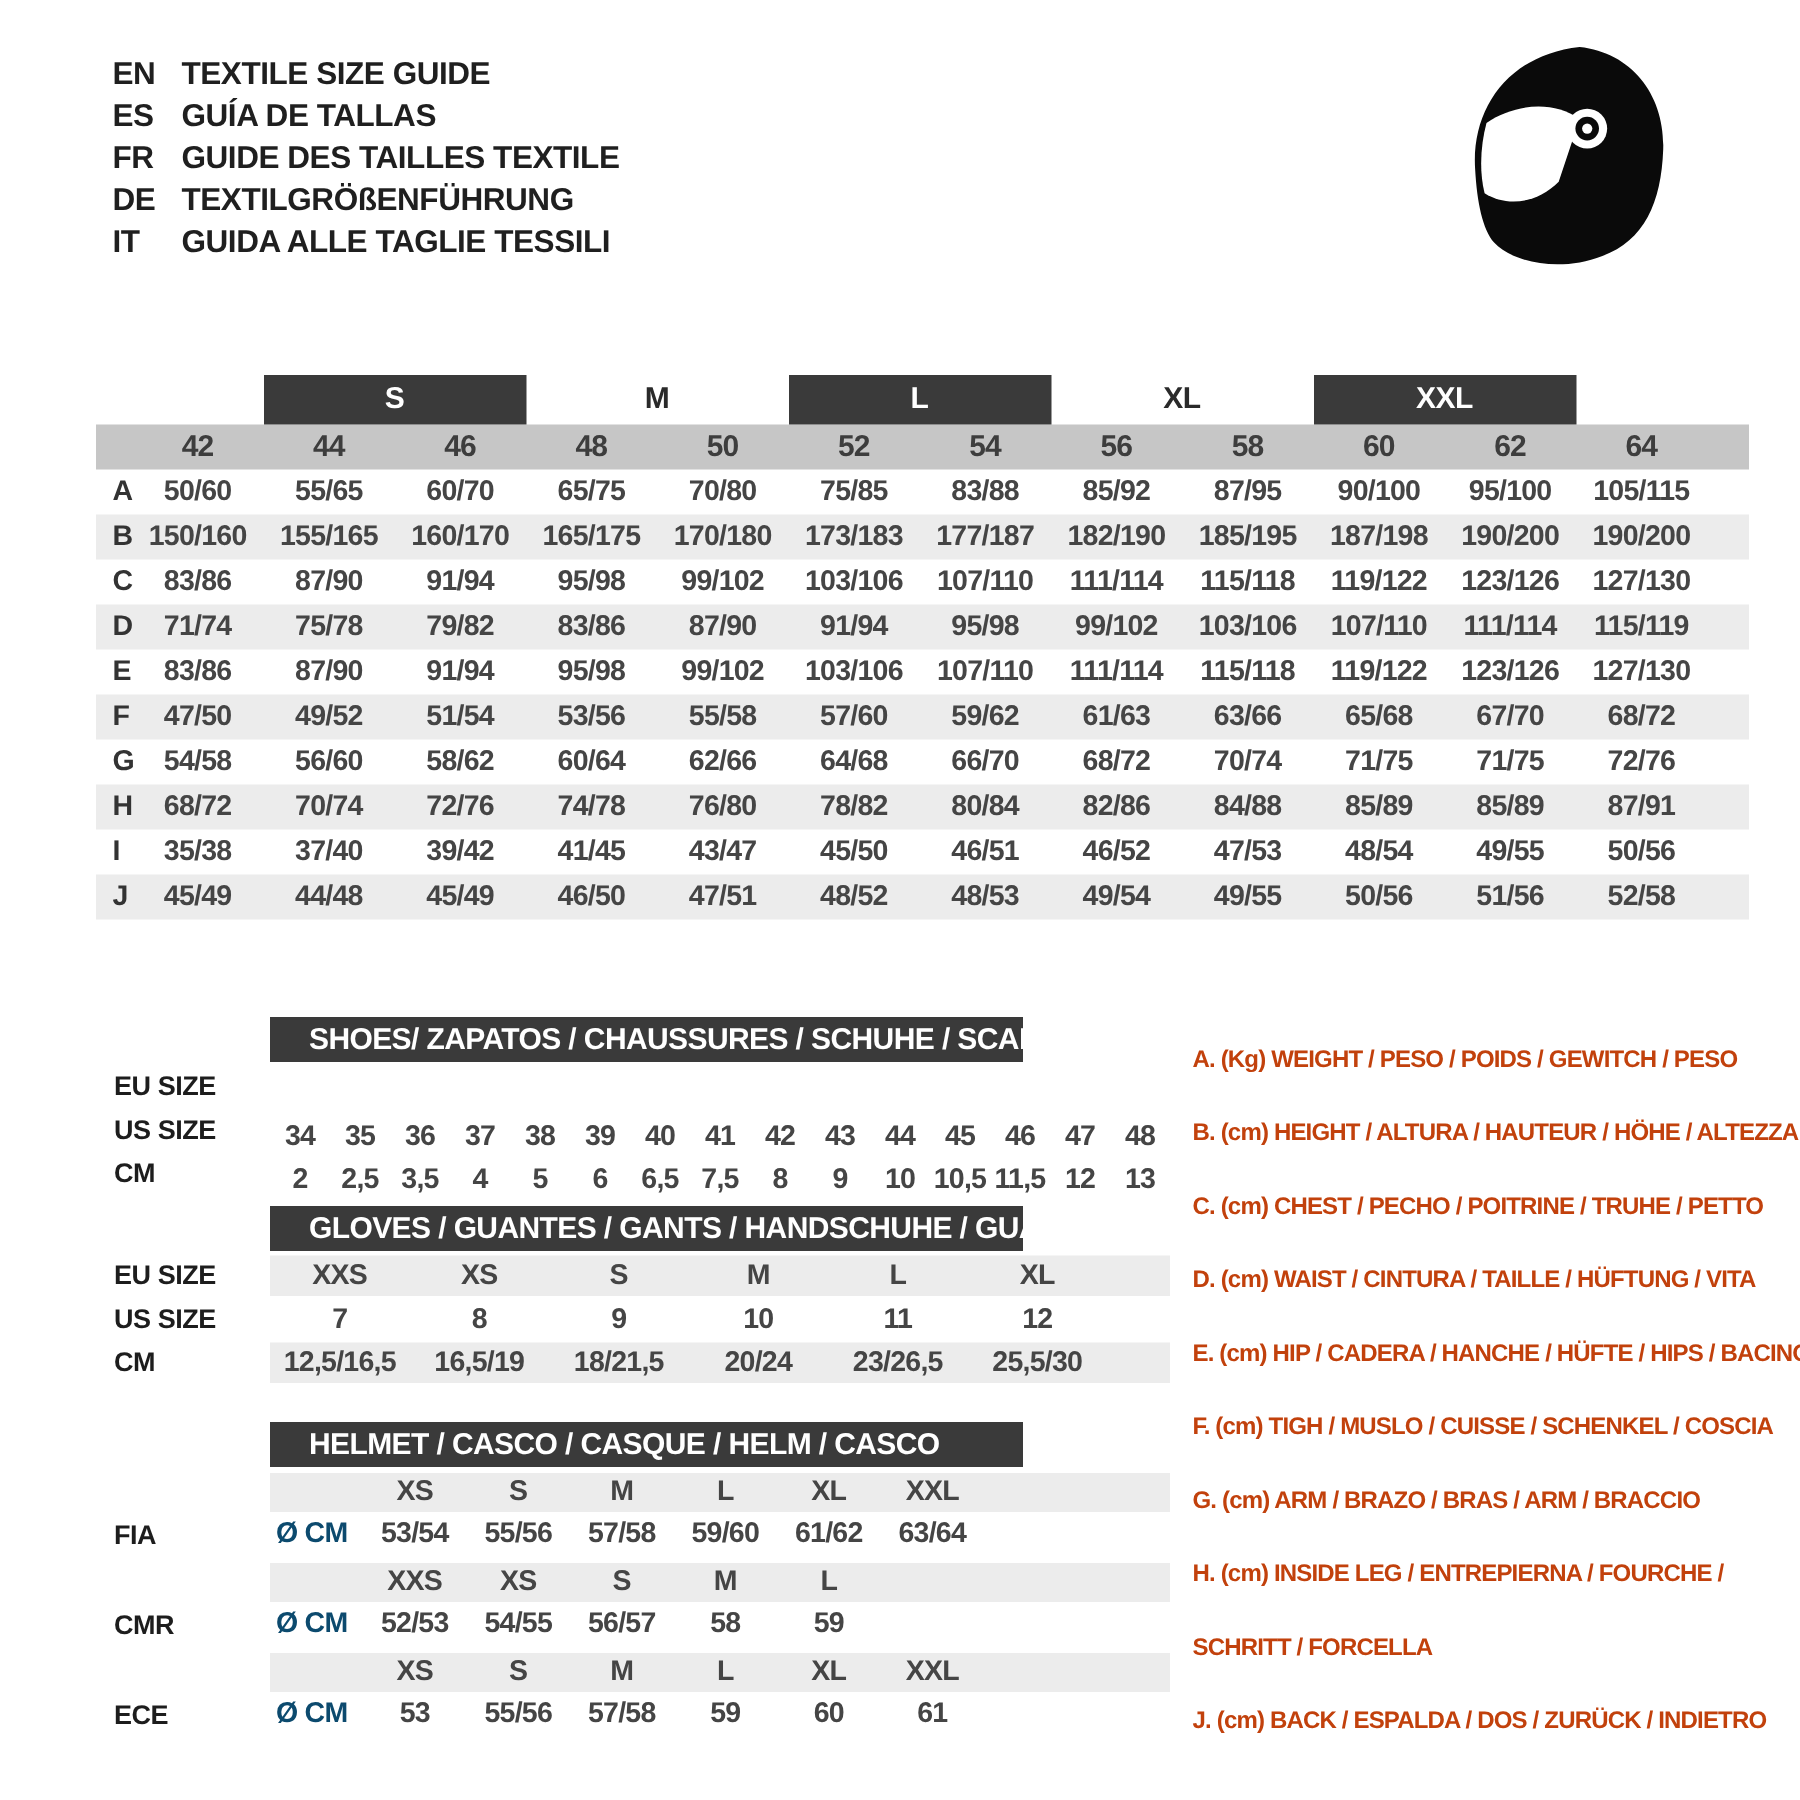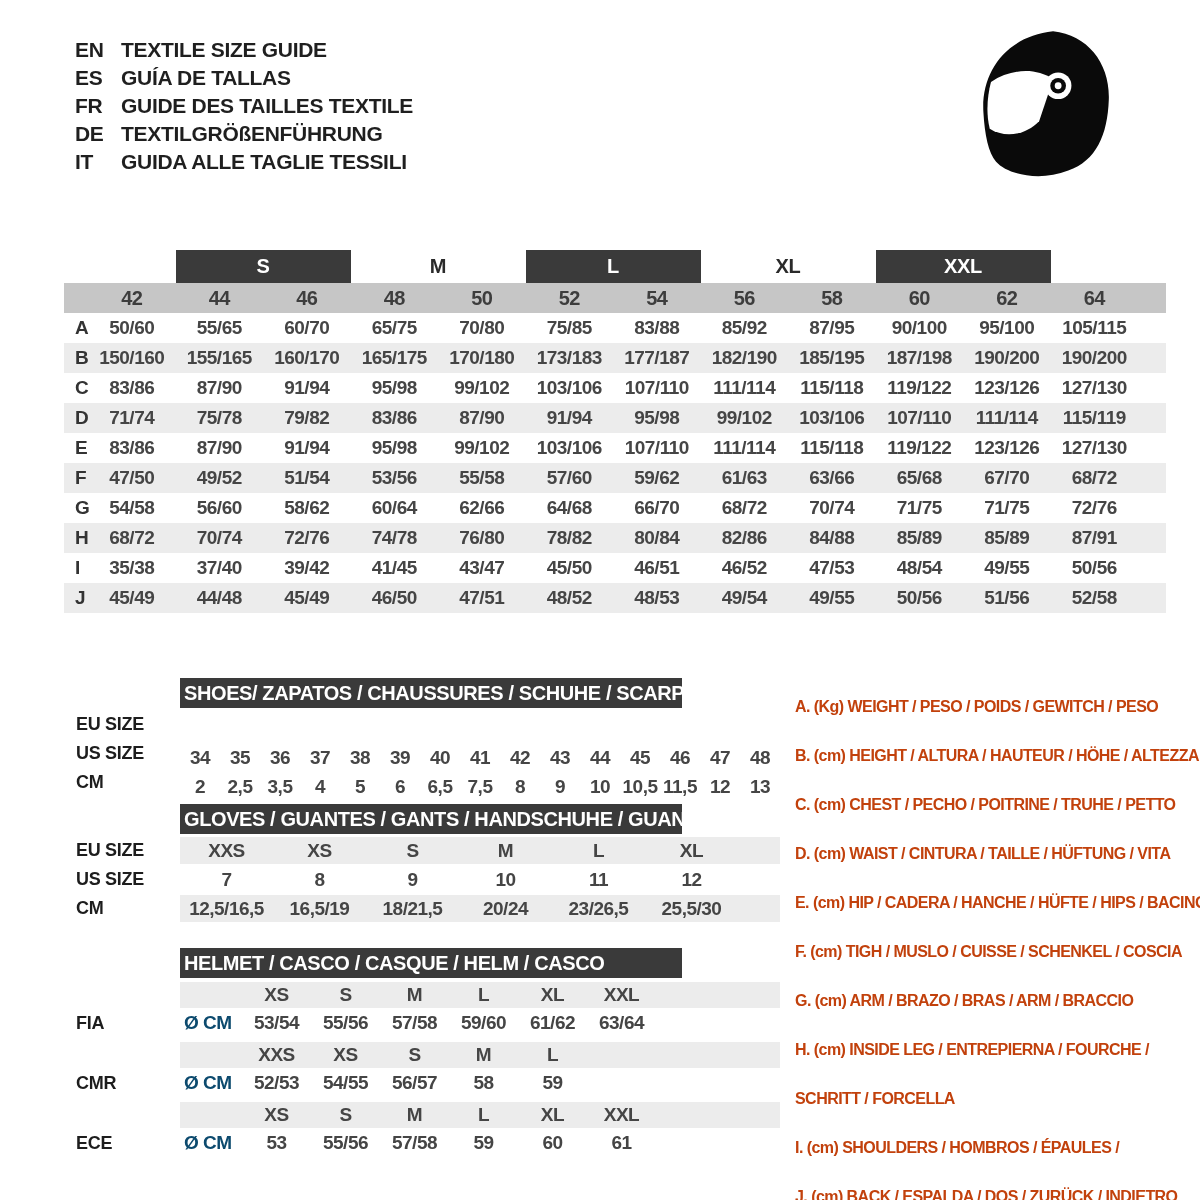--- a/index.html
+++ b/index.html
@@ -35,21 +35,21 @@
   .c-row .letter { display: flex; align-items: center; justify-content: flex-start; padding-left: 11px; font-size: 19px; color: #333; }
 
   
   .strip-table { position: absolute; left: 64px; width: 720px; }
   #shoes { top: 678px; }
   #gloves { top: 804px; }
   #helmet-table { position: absolute; left: 64px; top: 948px; width: 720px; }
   .strip-title {
     margin-left: 116px; width: 502px; height: 30px;
     background: var(--dark); color: #fff;
-    display: flex; align-items: center; padding-left: 4px;
+    display: flex; align-items: center; padding-left: 26px;
     font-size: 20px; letter-spacing: -0.4px; white-space: nowrap;
   }
   .strip-row { display: flex; height: 27px; margin-top: 2px; }
   .strip-row.first { margin-top: 3px; }
   .strip-label { width: 116px; display: flex; align-items: center; padding-left: 12px; font-size: 18px; color: #1d1d1d; white-space: nowrap; }
   .strip-values { width: 600px; display: grid; }
   .strip-values.shaded { background: var(--zebra); }
   .shoes-grid { grid-template-columns: repeat(15, 40px); margin-top: 36px; }
   .gloves-grid { grid-template-columns: repeat(6, 93px); }
 
@@ -448,17 +448,16 @@
   <div id="legend">
       <div class="legend-line">A. (Kg) WEIGHT / PESO / POIDS / GEWITCH / PESO</div>
       <div class="legend-line">B. (cm) HEIGHT / ALTURA / HAUTEUR / HÖHE / ALTEZZA</div>
       <div class="legend-line">C. (cm) CHEST / PECHO / POITRINE / TRUHE / PETTO</div>
       <div class="legend-line">D. (cm) WAIST / CINTURA / TAILLE / HÜFTUNG / VITA</div>
       <div class="legend-line">E. (cm) HIP / CADERA / HANCHE / HÜFTE / HIPS /  BACINO</div>
       <div class="legend-line">F. (cm) TIGH / MUSLO / CUISSE / SCHENKEL / COSCIA</div>
       <div class="legend-line">G. (cm) ARM  / BRAZO / BRAS / ARM / BRACCIO</div>
       <div class="legend-line">H. (cm) INSIDE LEG / ENTREPIERNA / FOURCHE /</div>
       <div class="legend-line">SCHRITT / FORCELLA</div>
-      <div class="legend-line">I.  (cm) SHOULDERS / HOMBROS / ÉPAULES /</div>
       <div class="legend-line">J. (cm) BACK / ESPALDA / DOS / ZURÜCK / INDIETRO</div>
     </div>
 
 </div>
 
 </body></html>

